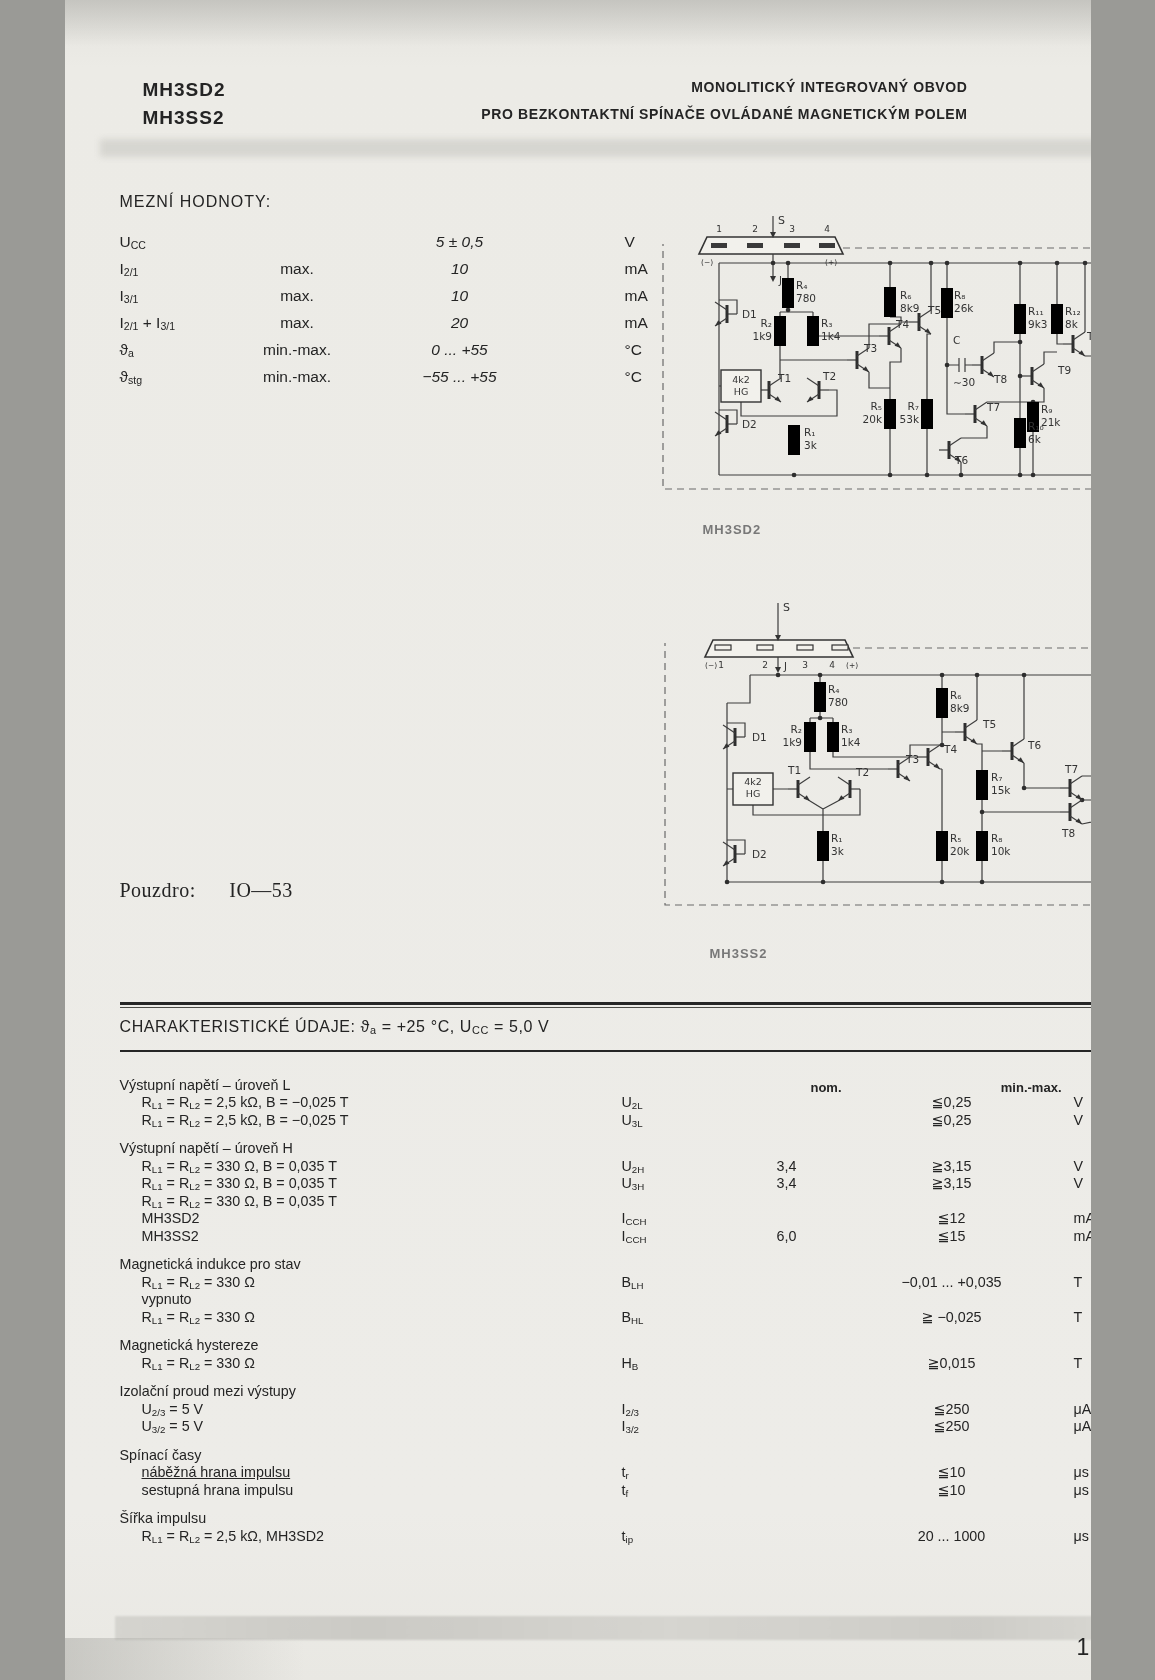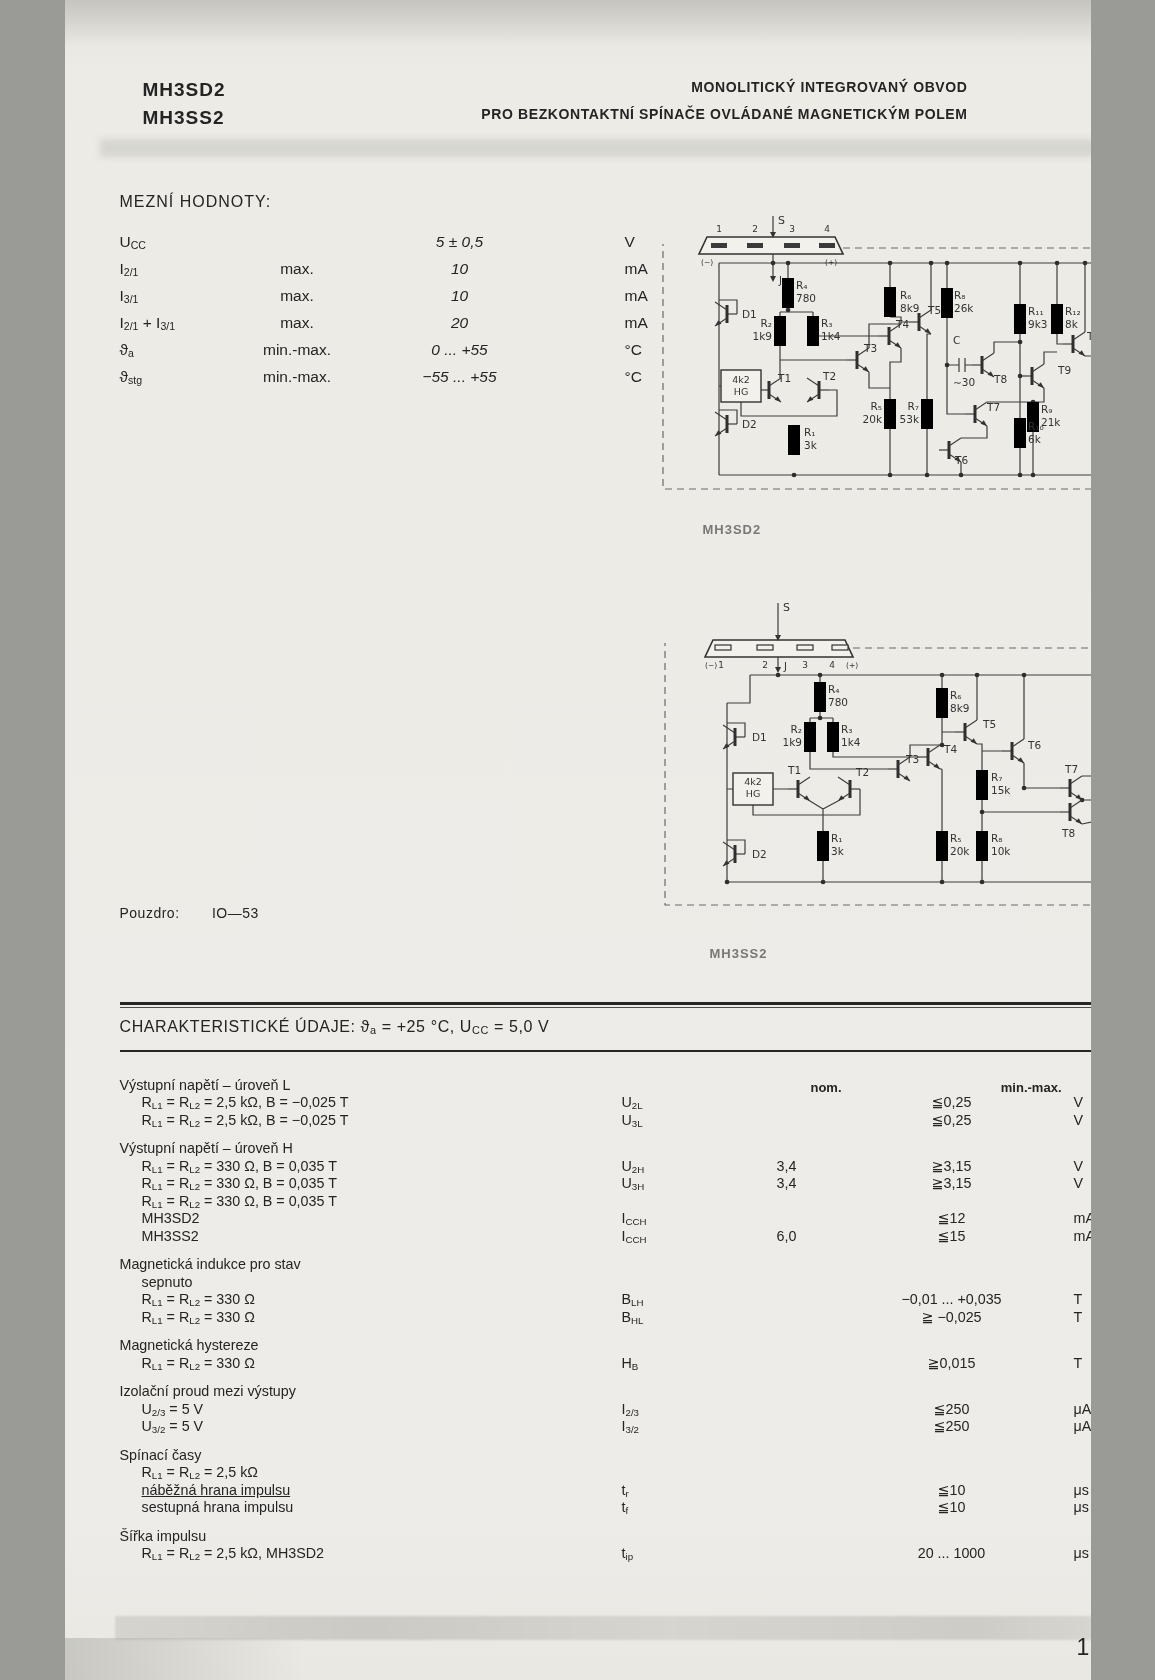--- a/index.html
+++ b/index.html
@@ -16,21 +16,21 @@
   .smudge-bl{position:absolute;left:0;top:1638px;width:240px;height:42px;
         background:linear-gradient(90deg,rgba(150,150,145,.4),rgba(150,150,145,0));}
   .partnos{position:absolute;left:78px;top:76px;font-size:19px;font-weight:700;line-height:28px;letter-spacing:1px;}
   .doctitle{position:absolute;right:123px;top:74px;text-align:right;font-size:14px;font-weight:700;line-height:27px;letter-spacing:.6px;}
   .sec-head{position:absolute;left:55px;top:193px;font-size:16px;letter-spacing:1px;text-align:center;}
   .limits{position:absolute;left:55px;top:228px;width:560px;}
   .lrow{display:grid;grid-template-columns:125px 105px 220px 1fr;height:27px;align-items:center;font-size:15.5px;}
   .lrow .c-cond{text-align:center;}
   .lrow .c-val{text-align:center;font-style:italic;}
   .lrow .c-unit{padding-left:55px;}
-  .pouzdro{position:absolute;left:55px;top:905px;font-size:14px;letter-spacing:.5px;}
+  .pouzdro{position:absolute;left:55px;top:879px;font-size:20px;letter-spacing:.5px;font-family:Liberation Serif, serif;}
   .pouzdro .v{margin-left:28px;}
   .schcap{position:absolute;font-size:13px;font-weight:600;color:#787878;letter-spacing:1px;}
   .cap1{left:638px;top:522px;}
   .cap2{left:645px;top:946px;}
   svg{position:absolute;font-family:"DejaVu Sans",sans-serif;}
   .sch-wires{stroke:#3d3d3d;stroke-width:1.2;fill:none;}
   .sch-thick{stroke:#2e2e2e;stroke-width:3.5;fill:none;}
   .sch-dots{stroke:#2e2e2e;stroke-width:4.6;fill:none;stroke-linecap:round;}
   .sch-dash{stroke:#6a6a6a;stroke-width:1.2;fill:none;stroke-dasharray:7 5;}
   .sch-pkg{fill:#f2f1ec;stroke:#333;stroke-width:1.6;}
@@ -483,34 +483,34 @@
         <span class="c-u">mA</span>
       </div>
       <div class="crow group">
         <span class="c-t">Magnetická indukce pro stav</span>
         <span class="c-sym"></span>
         <span class="c-nom"></span>
         <span class="c-mm"></span>
         <span class="c-u"></span>
       </div>
       <div class="crow">
-        <span class="c-t" style="padding-left: 22px;">sepnuto</span>
-        <span class="c-sym"></span>
-        <span class="c-nom"></span>
-        <span class="c-mm"></span>
-        <span class="c-u"></span>
-      </div>
-      <div class="crow">
         <span class="c-t" style="padding-left: 22px;">R<sub>L1</sub> = R<sub>L2</sub> = 330 Ω</span>
         <span class="c-sym">B<sub>LH</sub></span>
         <span class="c-nom"></span>
         <span class="c-mm">−0,01 ... +0,035</span>
         <span class="c-u">T</span>
       </div>
       <div class="crow">
+        <span class="c-t" style="padding-left: 22px;">vypnuto</span>
+        <span class="c-sym"></span>
+        <span class="c-nom"></span>
+        <span class="c-mm"></span>
+        <span class="c-u"></span>
+      </div>
+      <div class="crow">
         <span class="c-t" style="padding-left: 22px;">R<sub>L1</sub> = R<sub>L2</sub> = 330 Ω</span>
         <span class="c-sym">B<sub>HL</sub></span>
         <span class="c-nom"></span>
         <span class="c-mm">≧ −0,025</span>
         <span class="c-u">T</span>
       </div>
       <div class="crow group">
         <span class="c-t">Magnetická hystereze</span>
         <span class="c-sym"></span>
         <span class="c-nom"></span>
@@ -540,27 +540,20 @@
       </div>
       <div class="crow">
         <span class="c-t" style="padding-left: 22px;">U<sub>3/2</sub> = 5 V</span>
         <span class="c-sym">I<sub>3/2</sub></span>
         <span class="c-nom"></span>
         <span class="c-mm">≦250</span>
         <span class="c-u">μA</span>
       </div>
       <div class="crow group">
         <span class="c-t">Spínací časy</span>
-        <span class="c-sym"></span>
-        <span class="c-nom"></span>
-        <span class="c-mm"></span>
-        <span class="c-u"></span>
-      </div>
-      <div class="crow">
-        <span class="c-t" style="padding-left: 22px;">R<sub>L1</sub> = R<sub>L2</sub> = 2,5 kΩ</span>
         <span class="c-sym"></span>
         <span class="c-nom"></span>
         <span class="c-mm"></span>
         <span class="c-u"></span>
       </div>
       <div class="crow">
         <span class="c-t" style="padding-left: 22px; text-decoration: underline;">náběžná hrana impulsu</span>
         <span class="c-sym">t<sub>r</sub></span>
         <span class="c-nom"></span>
         <span class="c-mm">≦10</span>

